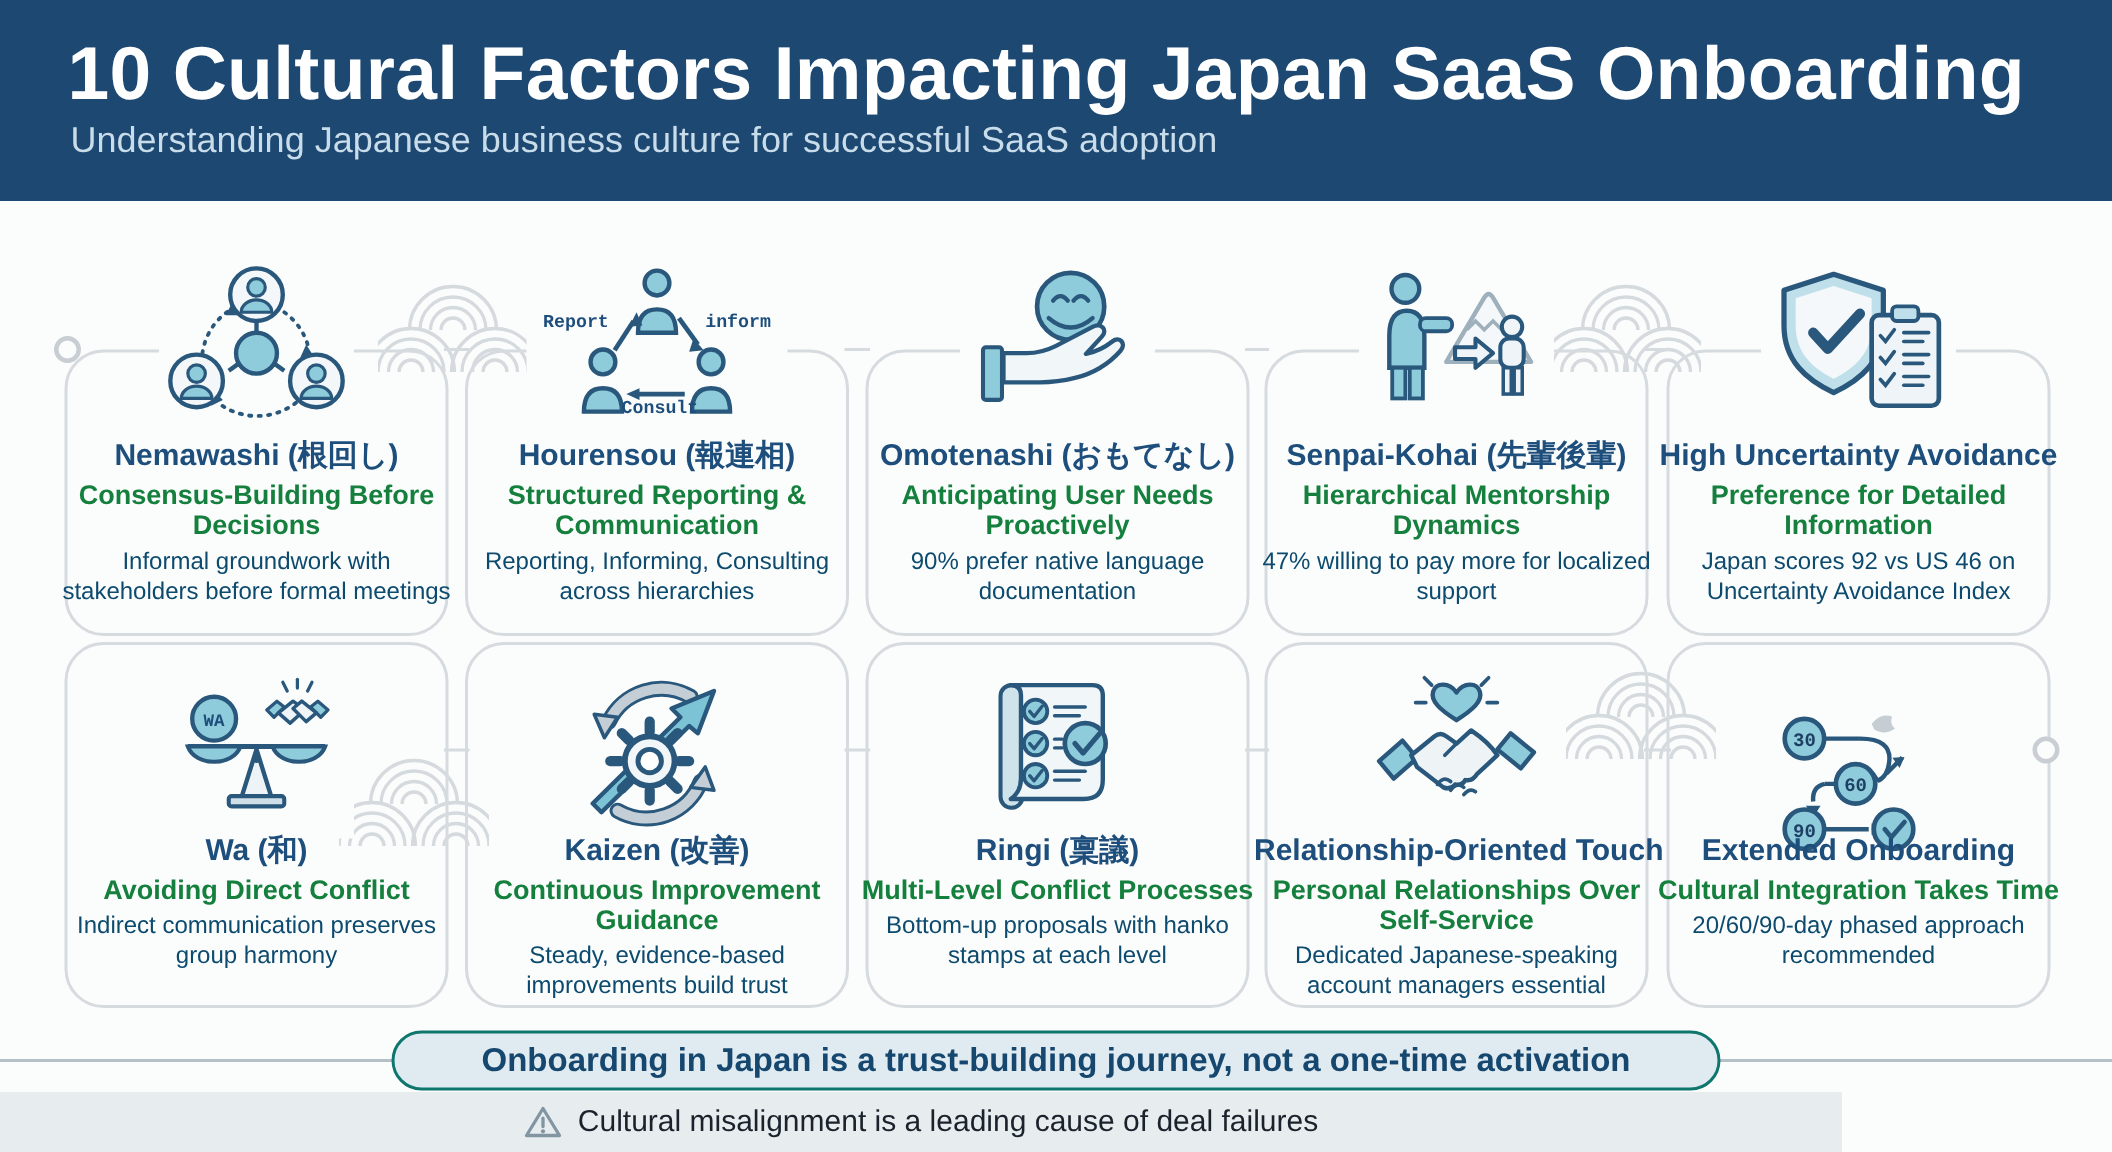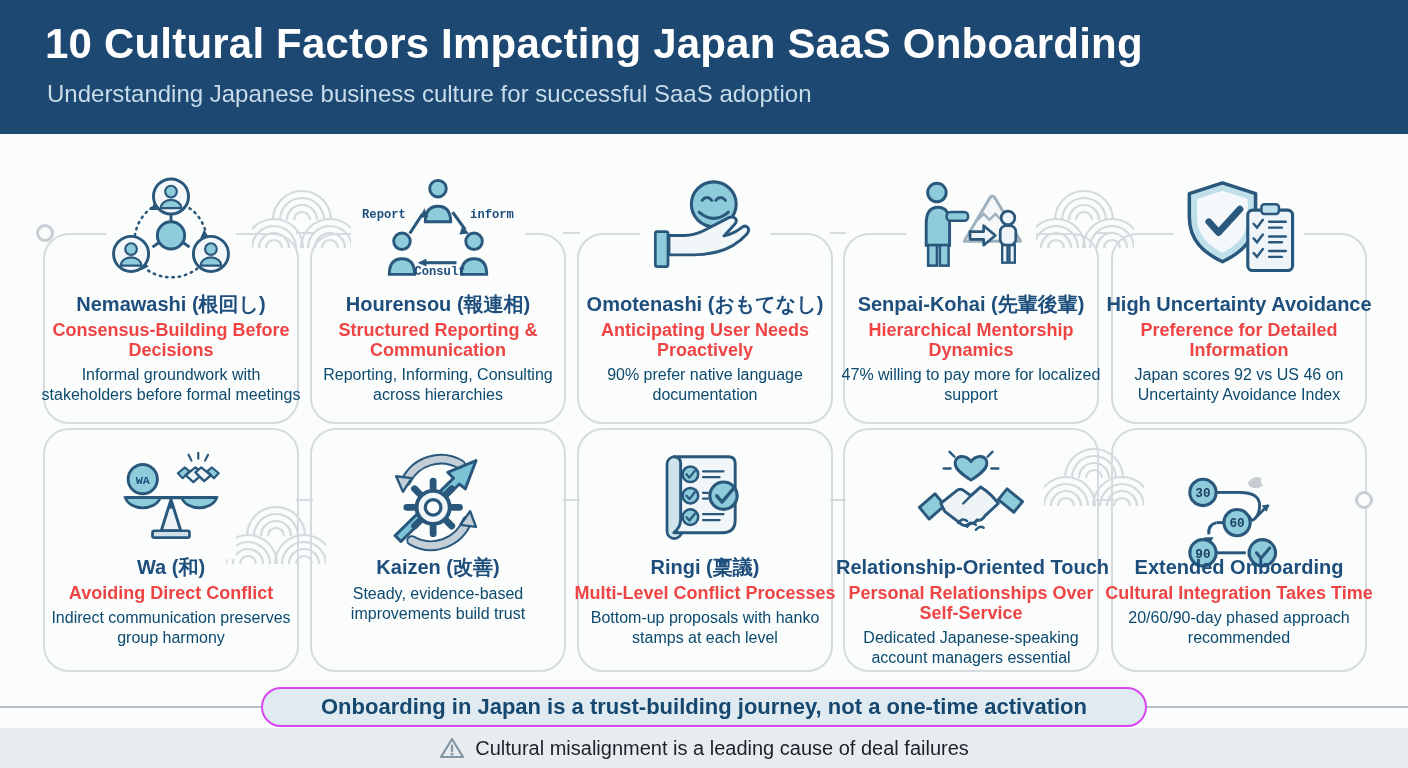--- a/index.html
+++ b/index.html
@@ -2,21 +2,21 @@
 <html><head>
 <meta charset="utf-8">
 <style>
   * { margin:0; padding:0; box-sizing:border-box; }
   html,body { width:1408px; height:768px; overflow:hidden; }
   body { font-family:"Liberation Sans", sans-serif; background:#fbfcfc; position:relative; }
   #canvas { position:absolute; inset:0; }
 
   
   .header { position:absolute; left:0; top:0; width:1408px; height:134px; background:#1c4872; z-index:3; }
-  .header h1 { position:absolute; left:45px; top:20px; font-size:42px; font-weight:bold; color:#ffffff; letter-spacing:.2px; white-space:nowrap; }
+  .header h1 { position:absolute; left:45px; top:20px; font-size:50px; font-weight:bold; color:#ffffff; letter-spacing:.2px; white-space:nowrap; }
   .header .sub { position:absolute; left:47px; top:80px; font-size:24px; color:#c9dcea; white-space:nowrap; }
 
   
   .badge { position:absolute; left:1200px; top:10px; width:166px; height:166px; border-radius:50%;
            z-index:5; box-shadow:0 0 0 5px rgba(190,220,230,.55), 0 3px 8px rgba(0,0,0,.25); }
   .badge-inner { position:absolute; left:15px; top:15px; width:136px; height:136px; border-radius:50%;
                  background:#fdfefe; display:flex; flex-direction:column; align-items:center; justify-content:center; text-align:center; }
   .badge-val { font-size:38px; font-weight:bold; color:#1d4e7c; line-height:1; margin-bottom:3px; }
   .badge-l1, .badge-l3 { font-size:14px; font-weight:bold; color:#1c2430; line-height:1.2; }
   .badge-l2 { font-size:14px; color:#2a333d; line-height:1.2; }
@@ -25,32 +25,32 @@
   .rect { position:absolute; border:2px solid #d6dbdf; border-radius:26px; background:transparent; z-index:1; }
   .conn { position:absolute; height:2px; background:#d6dbdf; z-index:1; }
   .term { position:absolute; width:18px; height:18px; border:3px solid #c8ced3; border-radius:50%; background:#fbfcfc; z-index:2; }
 
   
   .icon { position:absolute; z-index:2; background:#fbfcfc; display:flex; align-items:center; justify-content:center;font-family:Liberation Mono, monospace; }
 
   
   .ctext { position:absolute; width:270px; text-align:center; z-index:2; }
   .ctitle { font-size:20px; font-weight:bold; color:#1d4e7c; white-space:nowrap; line-height:1.15; }
-  .csub { font-size:18px; font-weight:bold; color:#ef4444; line-height:1.12; margin-top:4px; }
+  .csub { font-size:18px; font-weight:bold; color:#15803d; line-height:1.12; margin-top:4px; }
   .cdesc { font-size:16px; color:#0c4a6e; line-height:1.22; margin-top:5px; }
 
   
   .wave { position:absolute; z-index:0; }
 
   
   .banner-line { position:absolute; left:0; top:706px; width:1408px; height:2px; background:#b4bfc6; z-index:1; }
   .banner { position:absolute; left:261px; top:687px; width:886px; height:40px; background:#dfeaf1;
-            border:2px solid #d946ef; border-radius:20px; z-index:2; display:flex; align-items:center; justify-content:center; }
+            border:2px solid #0f766e; border-radius:20px; z-index:2; display:flex; align-items:center; justify-content:center; }
   .banner span { font-size:22px; font-weight:bold; color:#16486f; white-space:nowrap; }
-  .footer { position:absolute; left:0; top:728px; width:1408px; height:40px; background:#e7ecef; z-index:2;
+  .footer { position:absolute; left:0; top:728px; width:1228px; height:40px; background:#e7ecef; z-index:2;
             display:flex; align-items:center; justify-content:center; gap:10px; }
   .footer span { font-size:20px; color:#1b222b; }
 </style>
 </head>
 <body>
 
 <div id="canvas">
 
   <div class="header">
     <h1>10 Cultural Factors Impacting Japan SaaS Onboarding</h1>
@@ -401,20 +401,21 @@
     <div class="cdesc">Japan scores 92 vs US 46 on Uncertainty Avoidance Index</div>
   </div>
 
   <div class="ctext" style="left:36px;top:556px">
     <div class="ctitle">Wa (和)</div>
     <div class="csub">Avoiding Direct Conflict</div>
     <div class="cdesc">Indirect communication preserves group harmony</div>
   </div>
   <div class="ctext" style="left:303px;top:556px">
     <div class="ctitle">Kaizen (改善)</div>
+    <div class="csub">Continuous Improvement Guidance</div>
     <div class="cdesc">Steady, evidence-based improvements build trust</div>
   </div>
   <div class="ctext" style="left:570px;top:556px">
     <div class="ctitle">Ringi (稟議)</div>
     <div class="csub">Multi-Level Conflict Processes</div>
     <div class="cdesc">Bottom-up proposals with hanko stamps at each level</div>
   </div>
   <div class="ctext" style="left:836px;top:556px">
     <div class="ctitle">Relationship-Oriented Touch</div>
     <div class="csub">Personal Relationships Over Self-Service</div>

